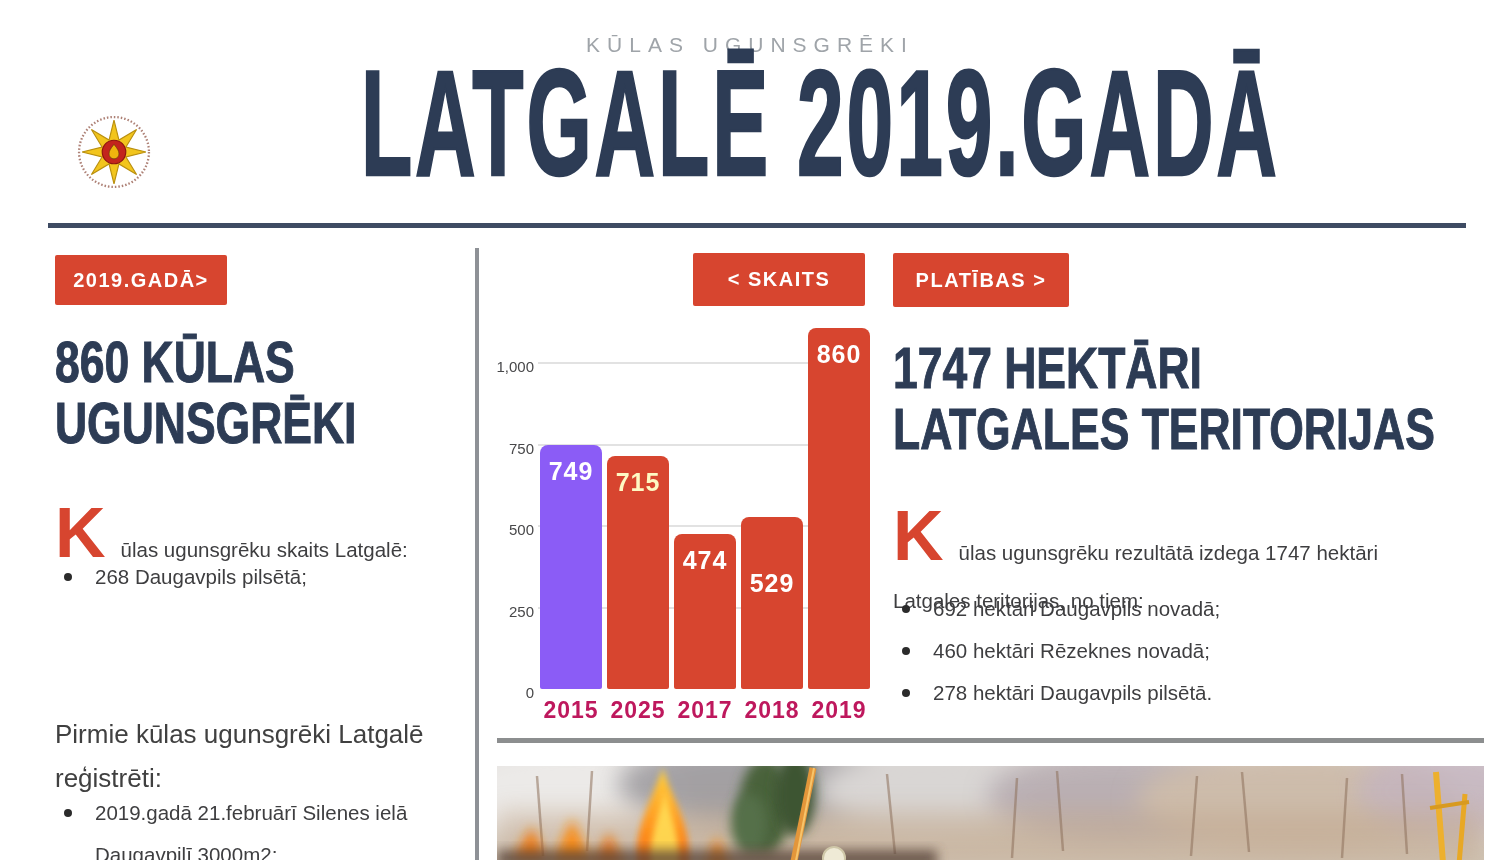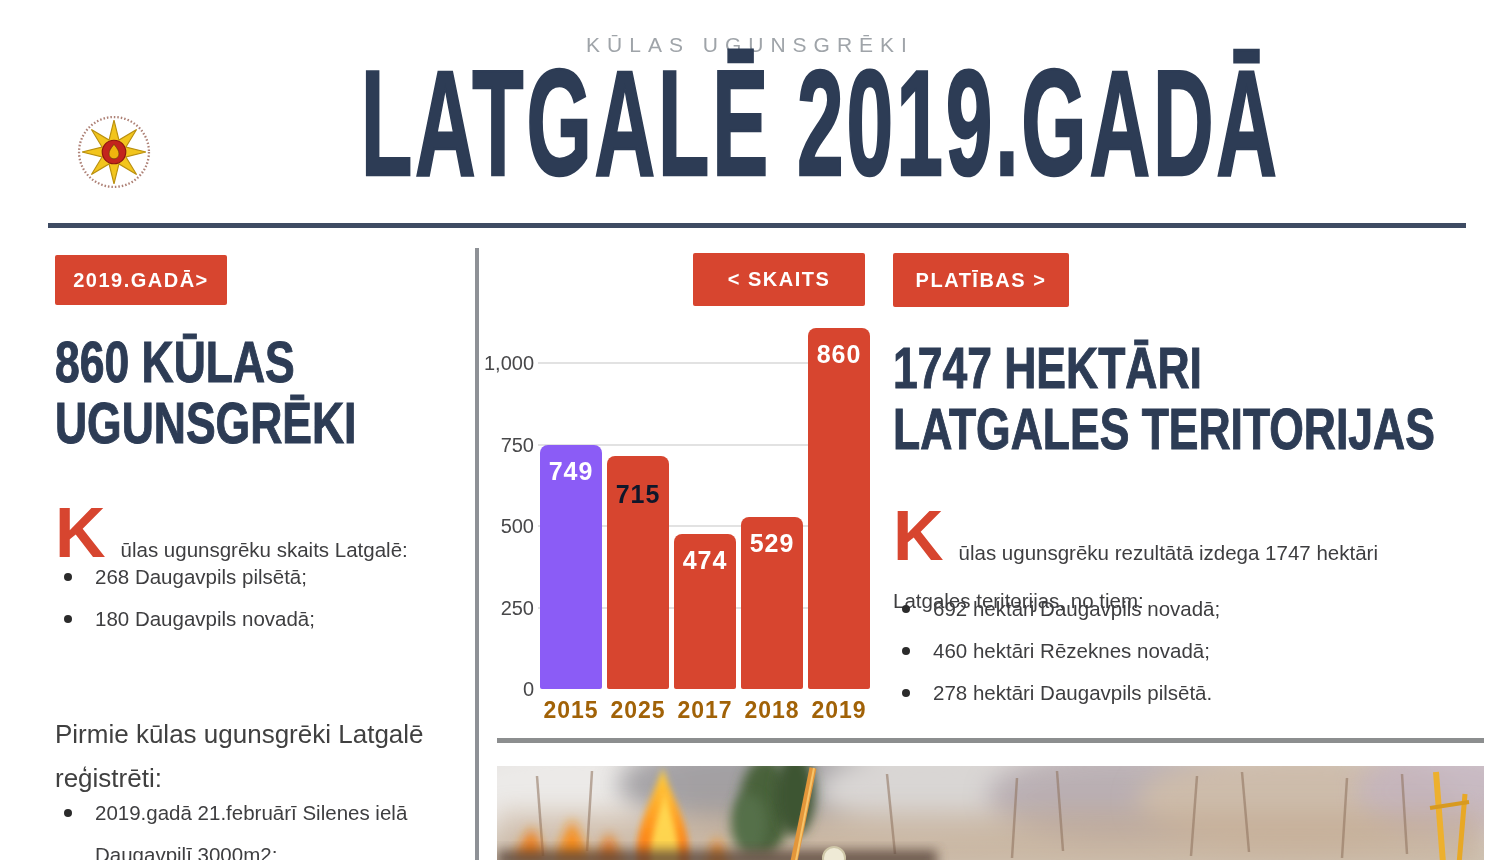--- a/index.html
+++ b/index.html
@@ -65,32 +65,32 @@
   #left-bullets2{left:55px;top:792px;width:420px;}
   #right-bullets{left:893px;top:588px;width:570px;}
 
   
   .vdivider{position:absolute;left:475px;top:248px;width:4px;height:612px;background:#8e9196;}
   .hdivider{position:absolute;left:497px;top:738px;width:987px;height:5px;background:#8c8e8f;}
 
   
   #chart{position:absolute;left:484px;top:350px;width:400px;height:380px;}
   #chart .yaxis{position:absolute;left:0;top:13px;width:50px;height:326px;}
-  #chart .ytick{position:absolute;right:0;width:50px;text-align:right;font-size:20px;color:#48484a;}
+  #chart .ytick{position:absolute;right:0;width:50px;text-align:right;font-size:15px;color:#48484a;}
   #chart .plot{position:absolute;left:54px;top:13px;width:332px;height:326px;}
   #chart .gridline{position:absolute;left:0;right:0;height:2px;background:#e2e2e2;}
   #chart .bar{
     position:absolute;bottom:0;width:62px;background:#d7452f;border-radius:8px 8px 2px 2px;z-index:2;
   }
   #chart .bar-value{
     position:absolute;top:12px;left:0;right:0;text-align:center;color:#ffffff;
     font-weight:700;font-size:25px;letter-spacing:1px;
   }
   #chart .xaxis{position:absolute;left:54px;top:347px;width:332px;height:30px;}
-  #chart .xtick{position:absolute;width:62px;text-align:center;font-size:23px;font-weight:700;color:#a16207;letter-spacing:1px;}
+  #chart .xtick{position:absolute;width:62px;text-align:center;font-size:23px;font-weight:700;color:#be185d;letter-spacing:1px;}
 
   
   .photo{position:absolute;left:497px;top:766px;width:987px;height:94px;overflow:hidden;}
   .photo svg{display:block;}
 </style>
 </head>
 <body>
 
 <div class="kicker">KŪLAS UGUNSGRĒKI</div>
 
@@ -115,21 +115,20 @@
   <span class="h-line">860 KŪLAS</span>
   <span class="h-line">UGUNSGRĒKI</span>
 </div>
 
 <div class="lead" id="left-lead">
   <span class="dropcap">K</span><span>ūlas ugunsgrēku skaits Latgalē:</span>
 </div>
 
 <ul class="blist" id="left-bullets">
   <li>268 Daugavpils pilsētā;</li>
-  <li>180 Daugavpils novadā;</li>
 </ul>
 
 <div class="para" id="left-para2">Pirmie kūlas ugunsgrēki Latgalē reģistrēti:</div>
 
 <ul class="blist" id="left-bullets2">
   <li>2019.gadā 21.februārī Silenes ielā Daugavpilī 3000m2;</li>
 </ul>
 
 <div class="vdivider"></div>
 <div class="hdivider"></div>
@@ -146,27 +145,27 @@
     </div>
   <div class="plot">
       <div class="gridline" style="bottom: 80.5px;"></div>
       <div class="gridline" style="bottom: 162px;"></div>
       <div class="gridline" style="bottom: 243.5px;"></div>
       <div class="gridline" style="bottom: 325px;"></div>
       <div class="bar" style="left: 2px; height: 244.174px; background: #8b5cf6;">
         <div class="bar-value" style="color: rgb(255, 255, 255);">749</div>
       </div>
       <div class="bar" style="left: 69px; height: 233.09px; background: rgb(215, 69, 47);">
-        <div class="bar-value" style="color: #0f172a; margin-top: 12px;">715</div>
+        <div class="bar-value" style="color: #fef9c3;">715</div>
       </div>
       <div class="bar" style="left: 136px; height: 154.524px; background: rgb(215, 69, 47);">
         <div class="bar-value" style="color: rgb(255, 255, 255);">474</div>
       </div>
       <div class="bar" style="left: 203px; height: 172.454px; background: rgb(215, 69, 47);">
-        <div class="bar-value" style="color: rgb(255, 255, 255);">529</div>
+        <div class="bar-value" style="color: rgb(255, 255, 255); margin-top: 40px;">529</div>
       </div>
       <div class="bar" style="left: 270px; height: 361px; background: rgb(215, 69, 47);">
         <div class="bar-value" style="color: rgb(255, 255, 255);">860</div>
       </div>
     </div>
   <div class="xaxis">
       <div class="xtick" style="left: 2px;">2015</div>
       <div class="xtick" style="left: 69px;">2025</div>
       <div class="xtick" style="left: 136px;">2017</div>
       <div class="xtick" style="left: 203px;">2018</div>

